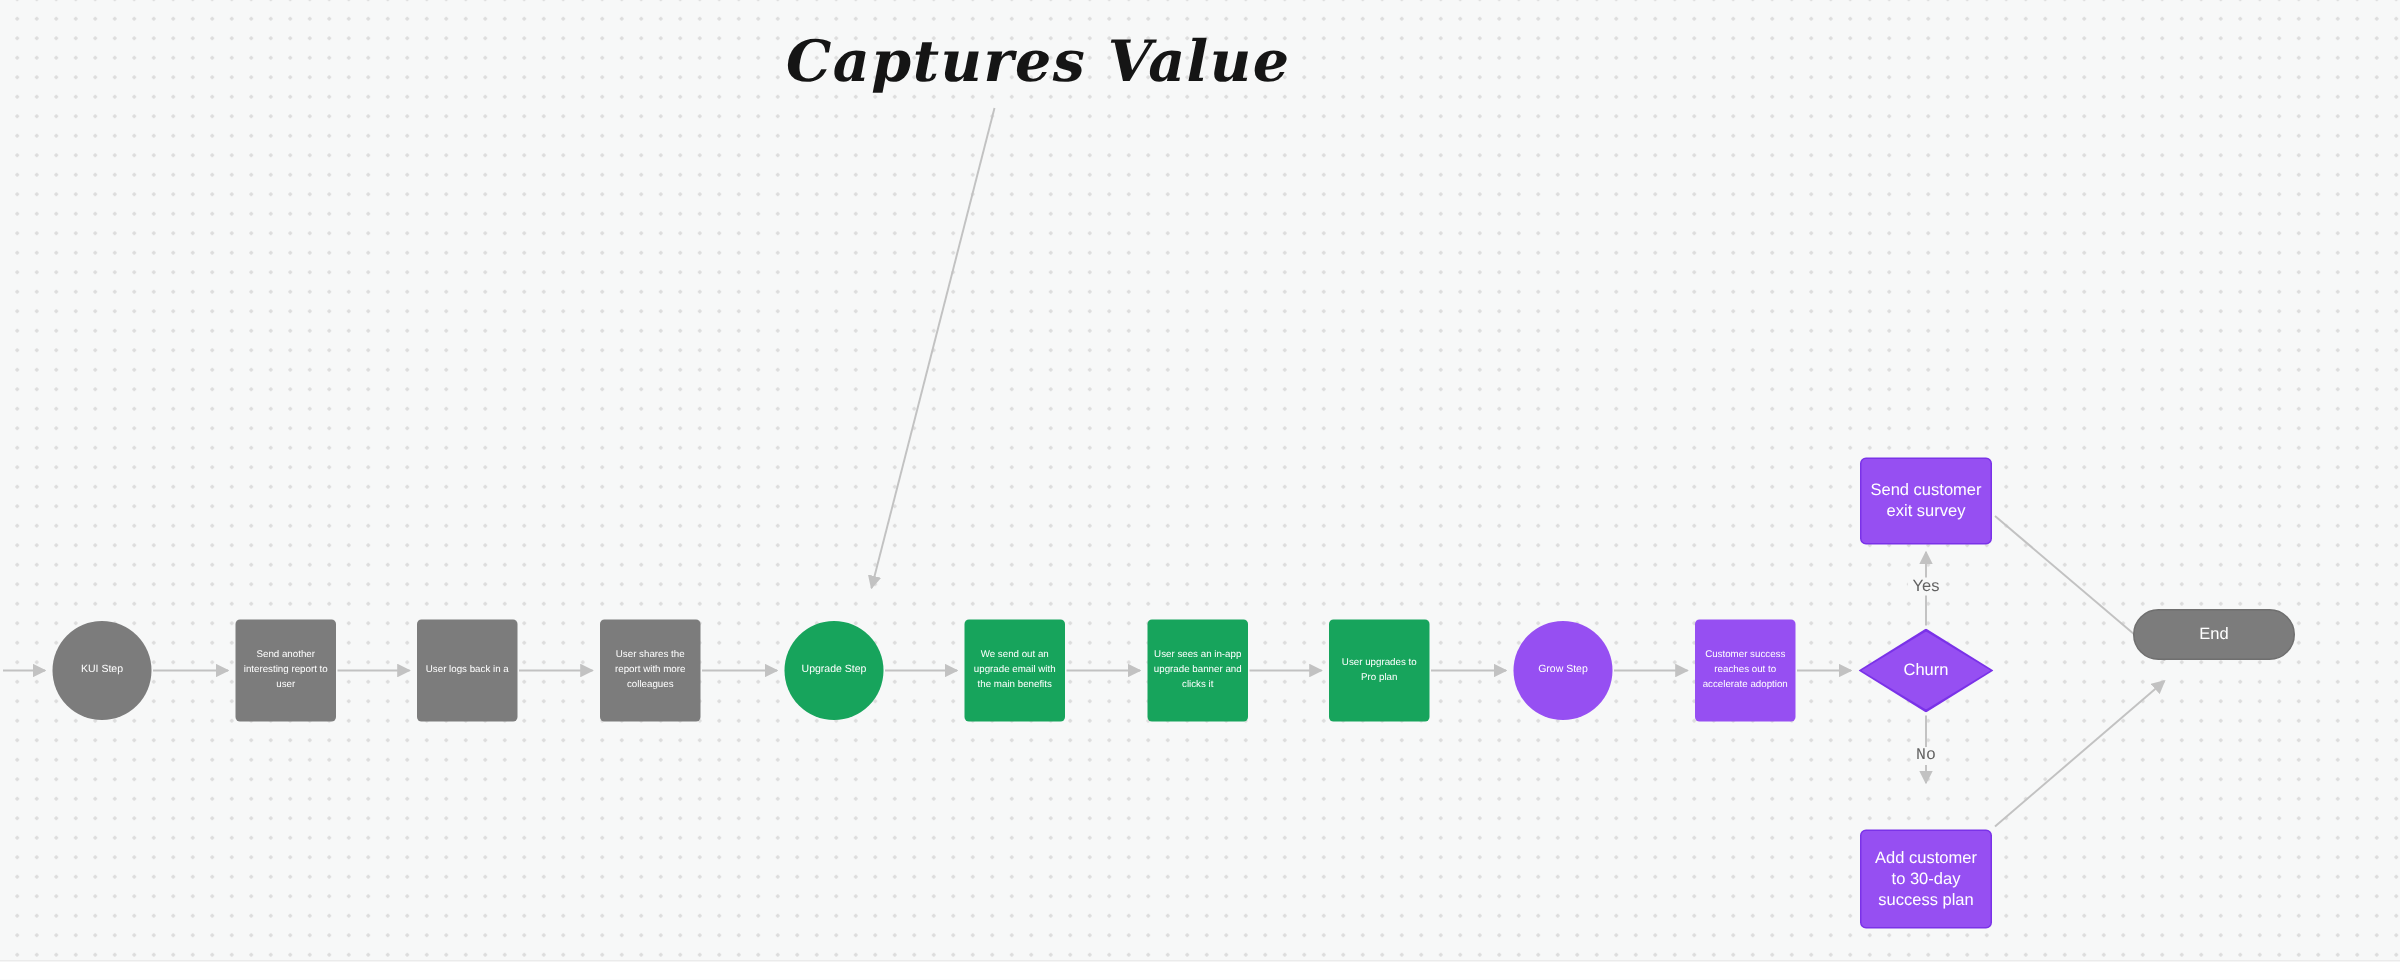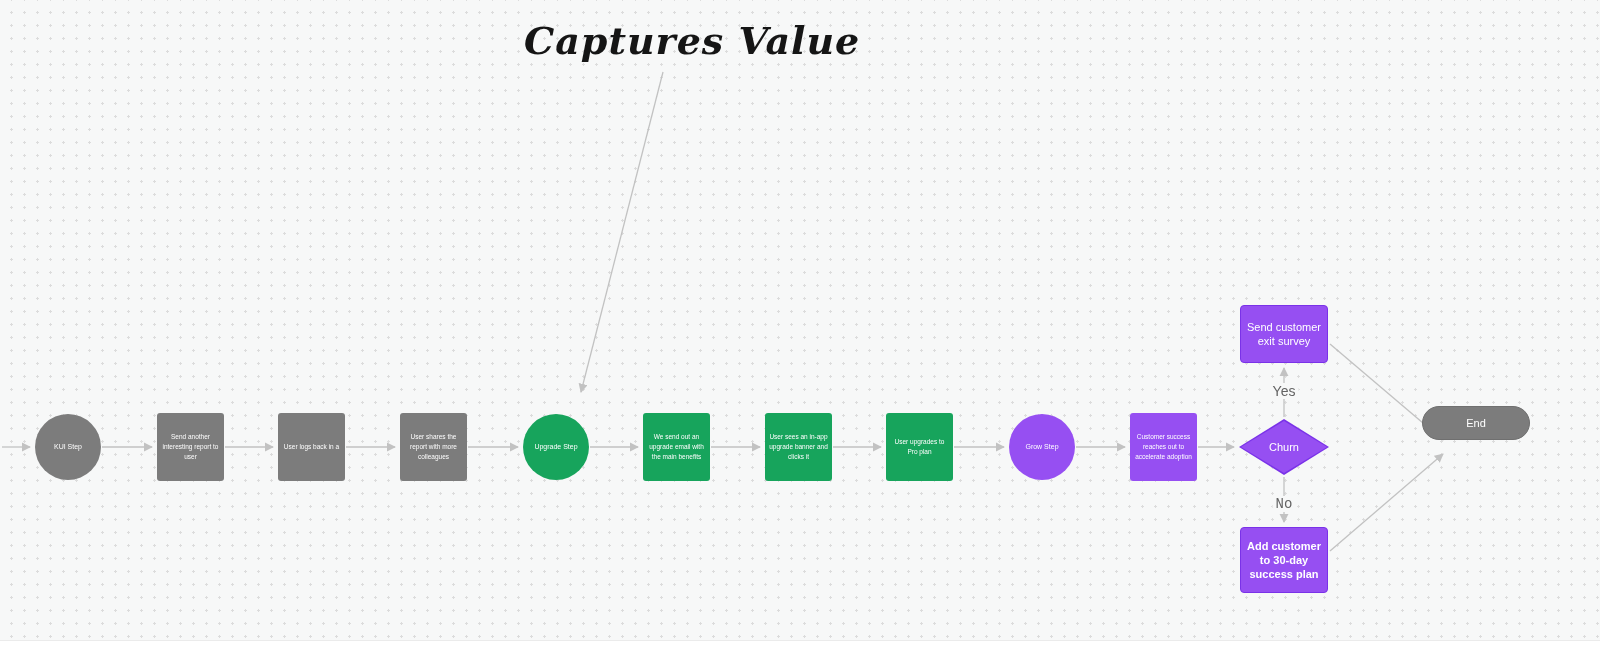--- a/index.html
+++ b/index.html
@@ -100,27 +100,27 @@
   #n3  { left: 278px;  top: 413px; }
   #n4  { left: 400px;  top: 413px; }
   #n5  { left: 523px;  top: 414px; }
   #n6  { left: 643px;  top: 413px; }
   #n7  { left: 765px;  top: 413px; }
   #n8  { left: 886px;  top: 413px; }
   #n9  { left: 1009px; top: 414px; }
   #n10 { left: 1130px; top: 413px; }
   #n11 { left: 1239px; top: 419px; width: 90px; height: 56px; }
   #n12 { left: 1240px; top: 305px; height: 58px; }
-  #n13 { left: 1240px; top: 527px; height: 66px; font-weight: bold; }
+  #n13 { left: 1240px; top: 553px; height: 66px; }
   #n14 { left: 1422px; top: 406px; }
 
   .edge-label {
     position: absolute;
     transform: translate(-50%, -50%);
-    font-size: 14px;
+    font-size: 11px;
     color: var(--edge-label-text, #636363);
     background: var(--canvas-bg, #f7f8f8);
     padding: 0 3px;
     cursor: pointer;
   }
   #lbl-yes { left: 1284px; top: 391px; }
   #lbl-no  { left: 1284px; top: 504px; font-family: Liberation Mono, monospace; }
 
   .diagram-title {
     position: absolute;

